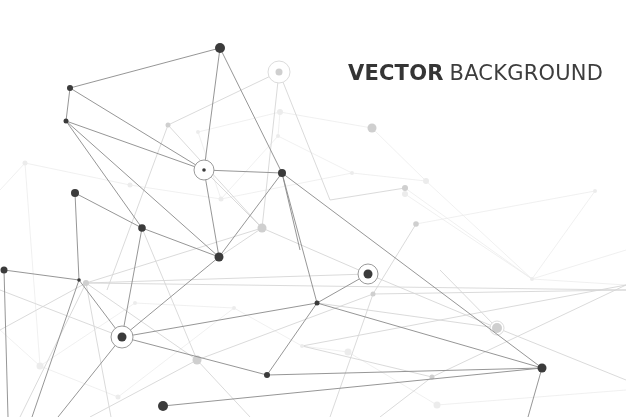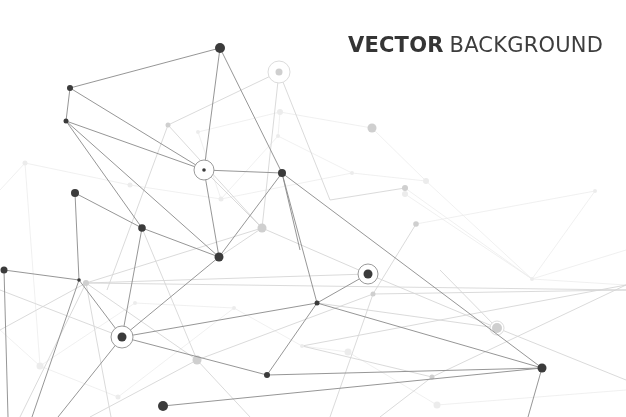--- a/index.html
+++ b/index.html
@@ -1,19 +1,19 @@
 <!DOCTYPE html>
 <html><head>
   <meta charset="utf-8">
   <style>
     html, body { margin: 0; padding: 0; background: #ffffff; }
     body { width: 626px; height: 417px; overflow: hidden; position: relative; font-family: "DejaVu Sans", sans-serif; }
     #canvas { position: absolute; left: 0; top: 0; width: 626px; height: 417px; }
     .title {
-      position: absolute; left: 348px; top: 32px; white-space: nowrap;
+      position: absolute; left: 348px; top: 60px; white-space: nowrap;
       font-size: 21px; letter-spacing: 0.2px; color: #3a3a3a; line-height: 26px;
     }
     .title .bold { font-weight: bold; color: #353535; }
     .title .light { font-weight: normal; color: #3d3d3d; margin-left: 6px; }
   </style>
 </head>
 <body>
 
 <svg id="canvas" width="626" height="417" viewBox="0 0 626 417" xmlns="http://www.w3.org/2000/svg">
   <g id="faint-edges">

